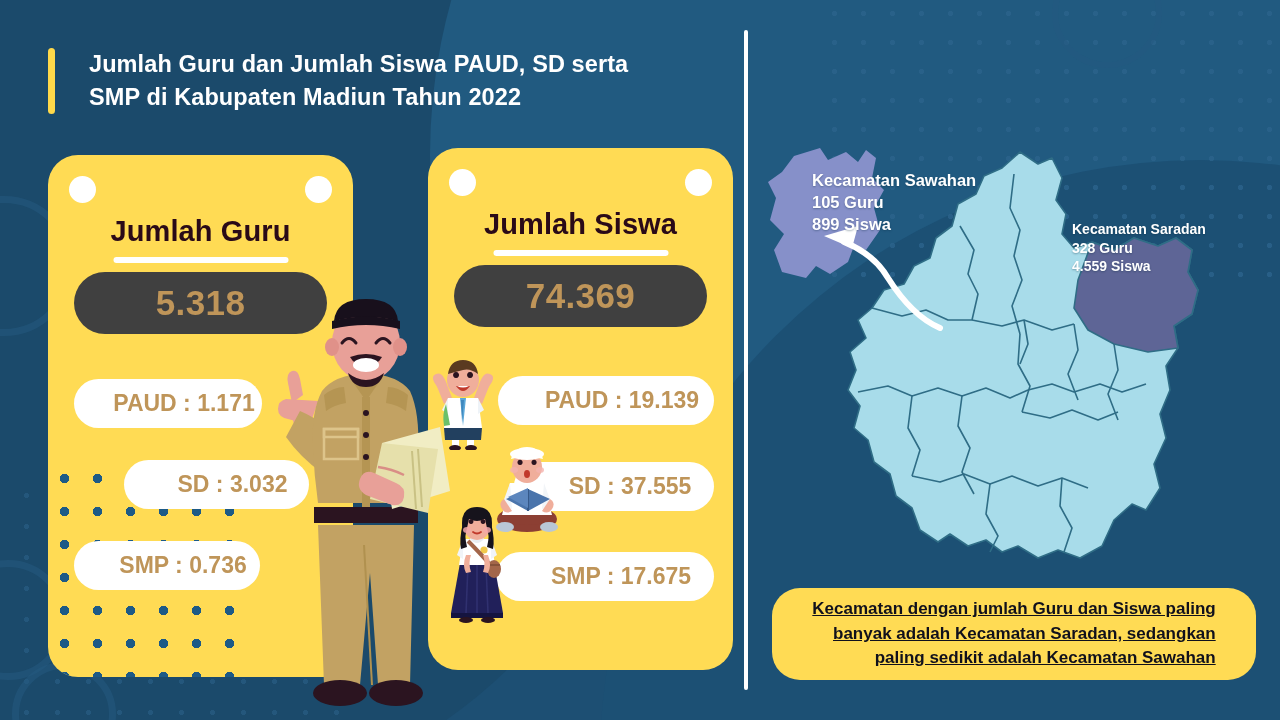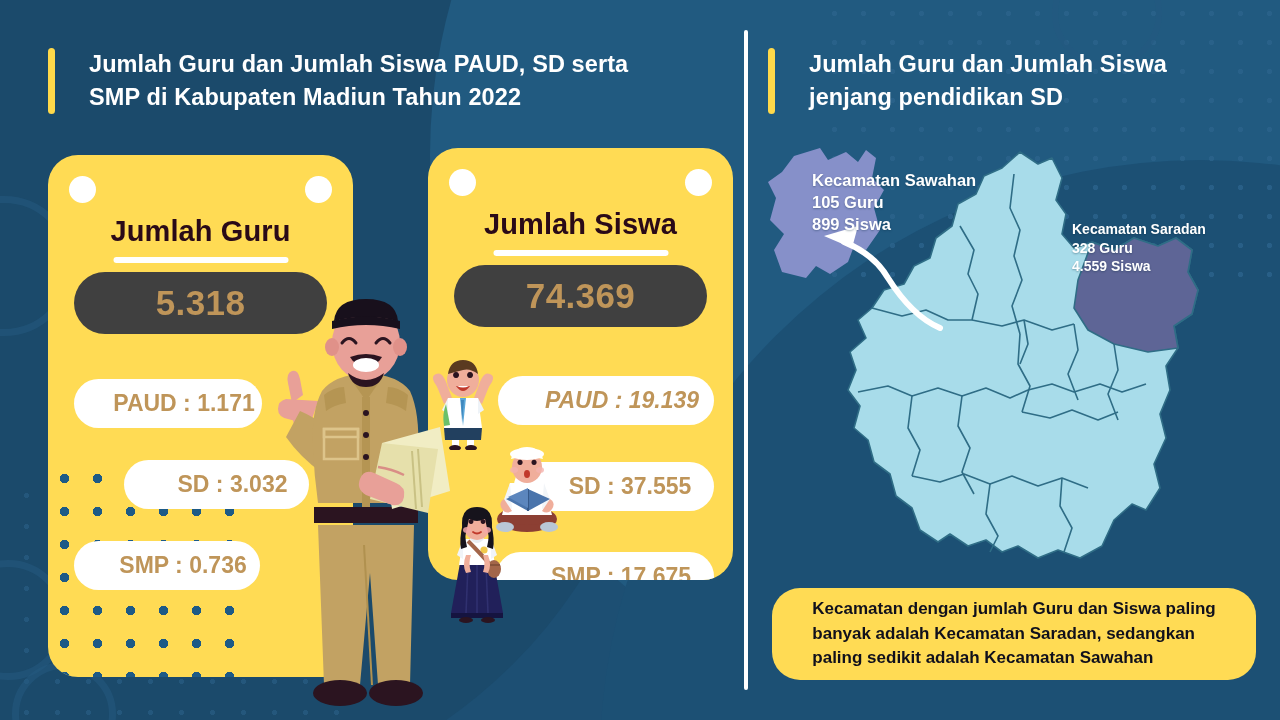--- a/index.html
+++ b/index.html
@@ -75,21 +75,21 @@
   #heading-left .bar  { height: 66px; }
   #heading-right { left: 768px; top: 48px; }
   #heading-right .bar { height: 66px; }
 
   
   .card {
     position: absolute; background: #ffdb54;
     border-radius: 30px; overflow: hidden;
   }
   #card-guru  { left: 48px;  top: 155px; width: 305px; height: 522px; }
-  #card-siswa { left: 428px; top: 148px; width: 305px; height: 432px; }
+  #card-siswa { left: 428px; top: 148px; width: 305px; height: 522px; }
 
   .card .notch {
     position: absolute; top: 21px; width: 27px; height: 27px;
     border-radius: 50%; background: #ffffff;
   }
   .card .notch.left  { left: 21px; }
   .card .notch.right { right: 21px; }
 
   .card .card-dots {
     position: absolute; left: 0; bottom: 0; width: 190px; height: 215px;
@@ -120,21 +120,21 @@
   }
   .sub-pill span {
     color: #bf9559; font-size: 23px; font-weight: 700; white-space: nowrap; margin-left: 32px;
   }
 
   
   #pill-guru-0 { left: 26px;  top: 224px; width: 188px; }
   #pill-guru-1 { left: 76px;  top: 305px; width: 185px; }
   #pill-guru-2 { left: 26px;  top: 386px; width: 186px; }
   
-  #pill-siswa-0 { left: 70px; top: 228px; width: 216px; font-style: italic; }
+  #pill-siswa-0 { left: 70px; top: 228px; width: 216px; }
   #pill-siswa-1 { left: 86px; top: 314px; width: 200px; }
   #pill-siswa-2 { left: 68px; top: 404px; width: 218px; }
 
   
   .illus { position: absolute; pointer-events: none; }
   #illus-teacher { left: 262px; top: 295px; width: 216px; height: 425px; z-index: 6; }
   #illus-kid-a   { left: 430px; top: 358px; width: 66px;  height: 92px; z-index: 7; }
   #illus-kid-b   { left: 490px; top: 445px; width: 74px;  height: 90px; z-index: 7; }
   #illus-kid-c   { left: 446px; top: 505px; width: 62px;  height: 118px; z-index: 7; }
 
@@ -151,21 +151,21 @@
 
   
   #caption {
     position: absolute; left: 772px; top: 588px; width: 484px; height: 92px;
     background: #ffdb54; border-radius: 28px;
     display: flex; align-items: center; justify-content: center;
     padding: 0 18px;
   }
   #caption span {
     color: #10101c; font-size: 17px; font-weight: 700;
-    line-height: 1.46; text-align: left; white-space: pre-line;
+    line-height: 1.46; text-align: right; white-space: pre-line; text-decoration: underline;
   }
 </style>
 </head>
 <body>
 
 <div id="stage">
 
   <div class="bg-layer">
     <div class="bg-sweep-left"></div>
     <div class="bg-sweep-right"></div>
@@ -177,25 +177,20 @@
     <div class="ring r3"></div>
     <div class="ring r4"></div>
   </div>
 
   <div class="heading" id="heading-left">
     <div class="bar"></div>
     <div class="htext">Jumlah Guru dan Jumlah Siswa PAUD, SD serta
 SMP di Kabupaten Madiun Tahun 2022</div>
   </div>
 
-  <div class="heading" id="heading-right">
-    <div class="bar"></div>
-    <div class="htext">Jumlah Guru dan Jumlah Siswa
-jenjang pendidikan SD</div>
-  </div>
 
   <div class="divider"></div>
 
   <div class="card" id="card-guru">
     <div class="card-dots"></div>
     <div class="notch left"></div>
     <div class="notch right"></div>
     <div class="card-title">Jumlah Guru</div>
     <div class="card-rule"></div>
     <div class="big-pill">

